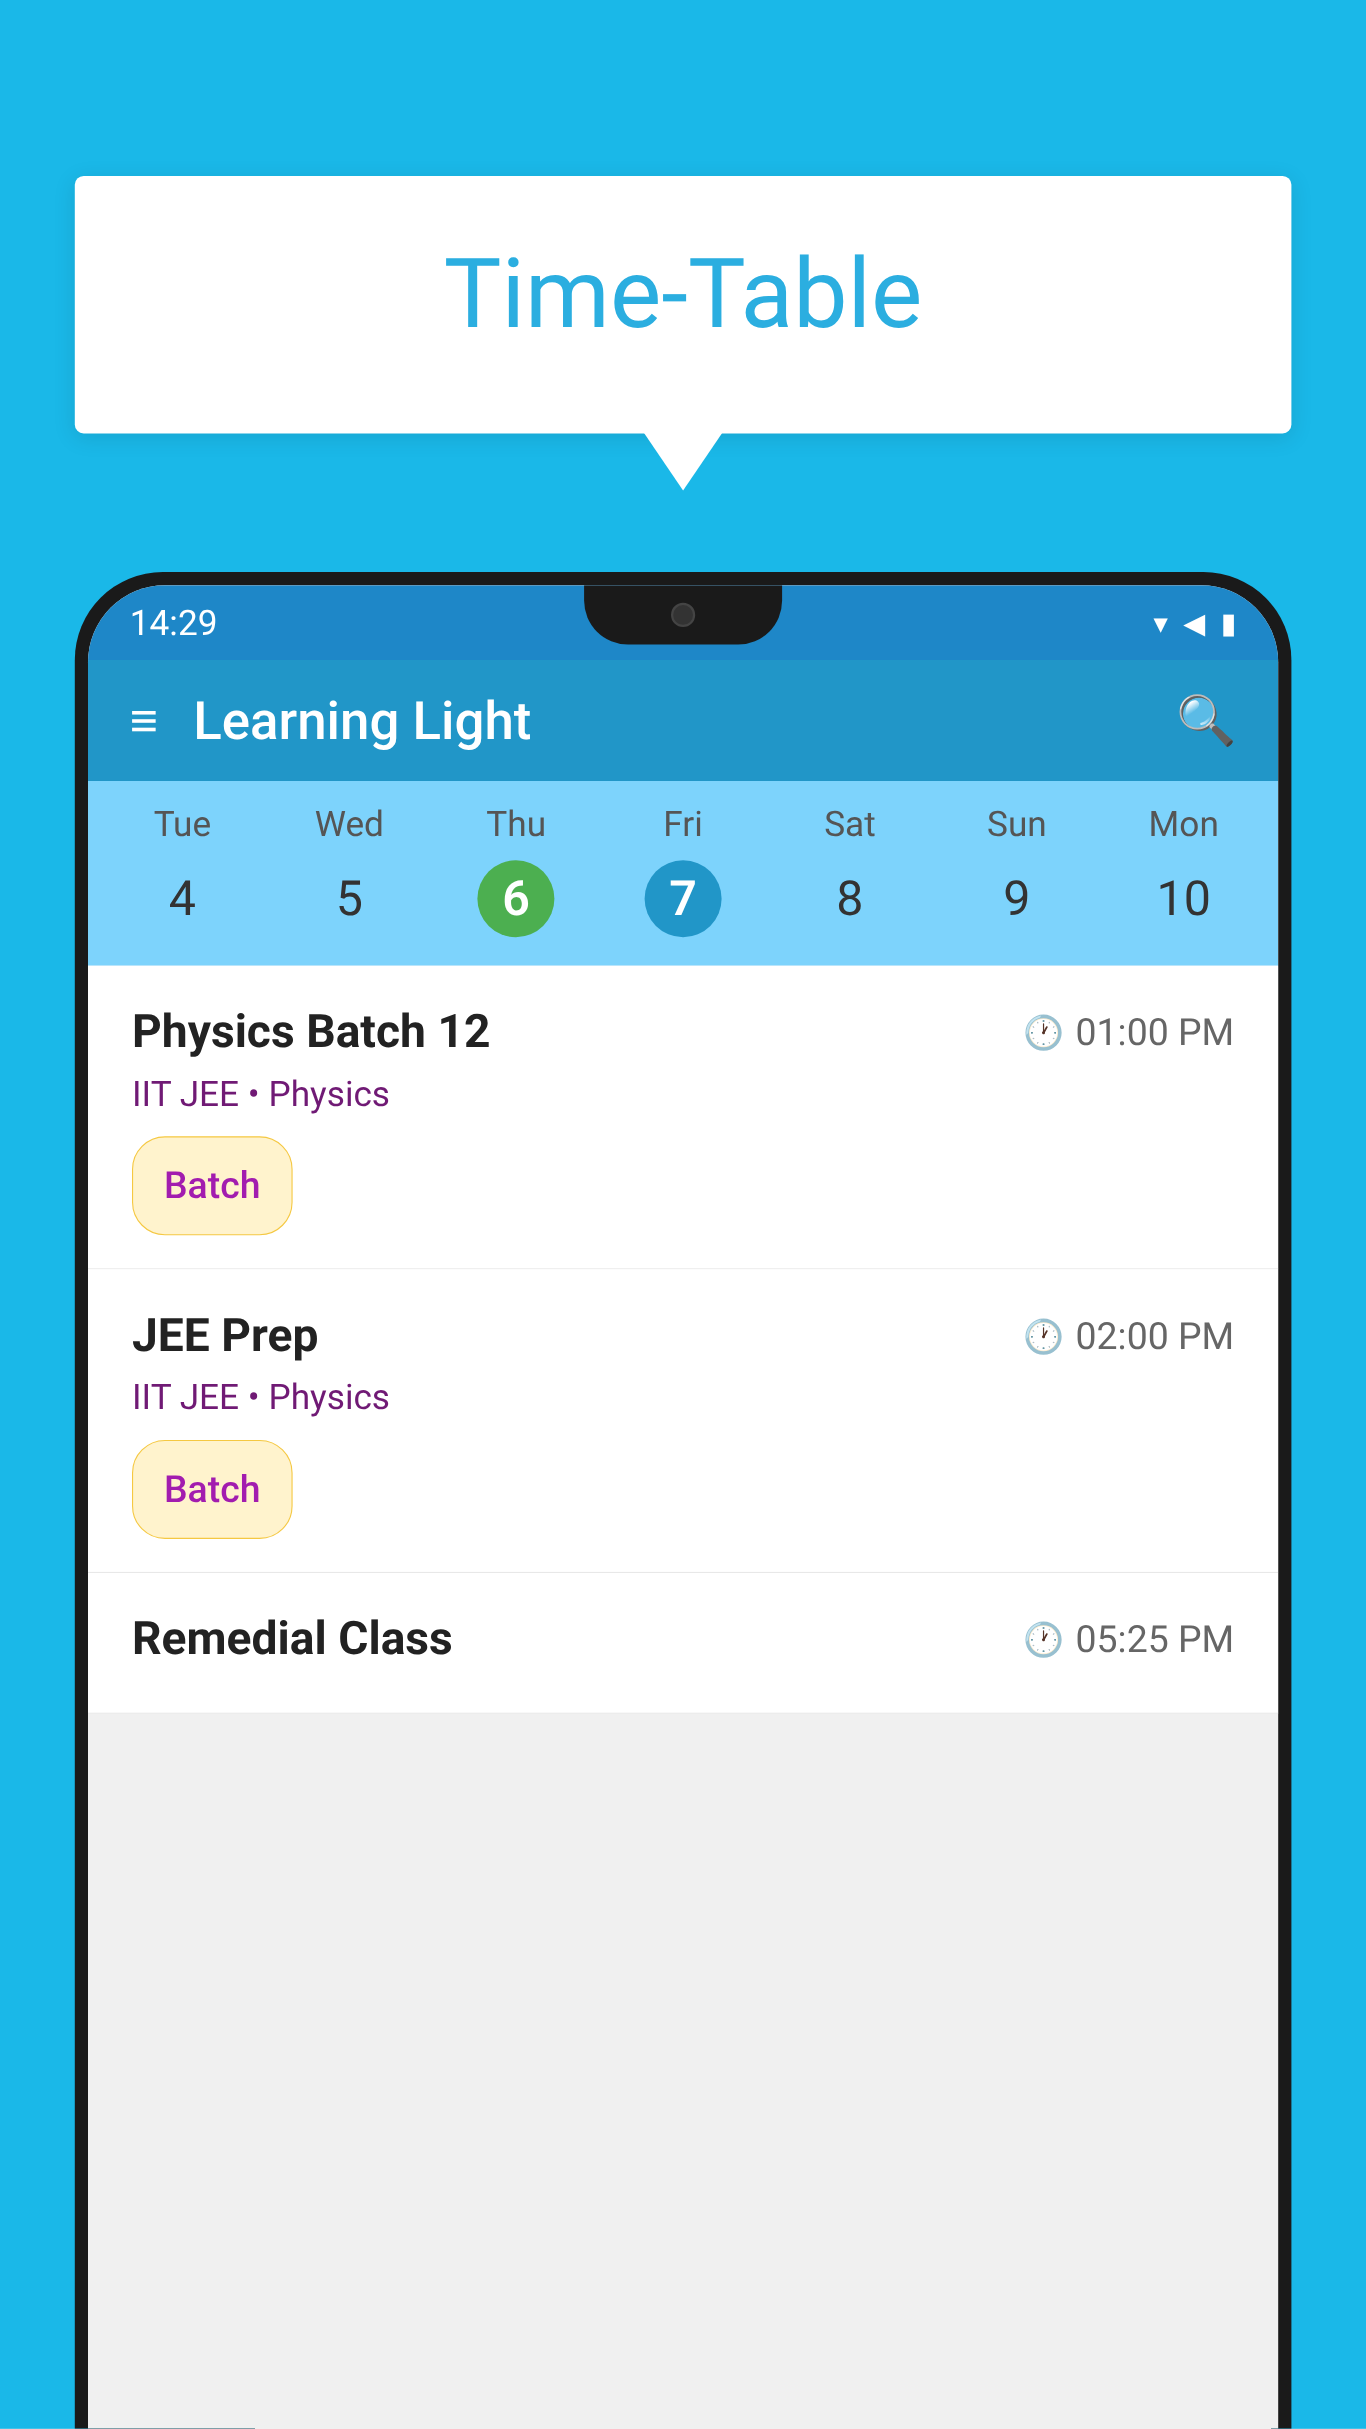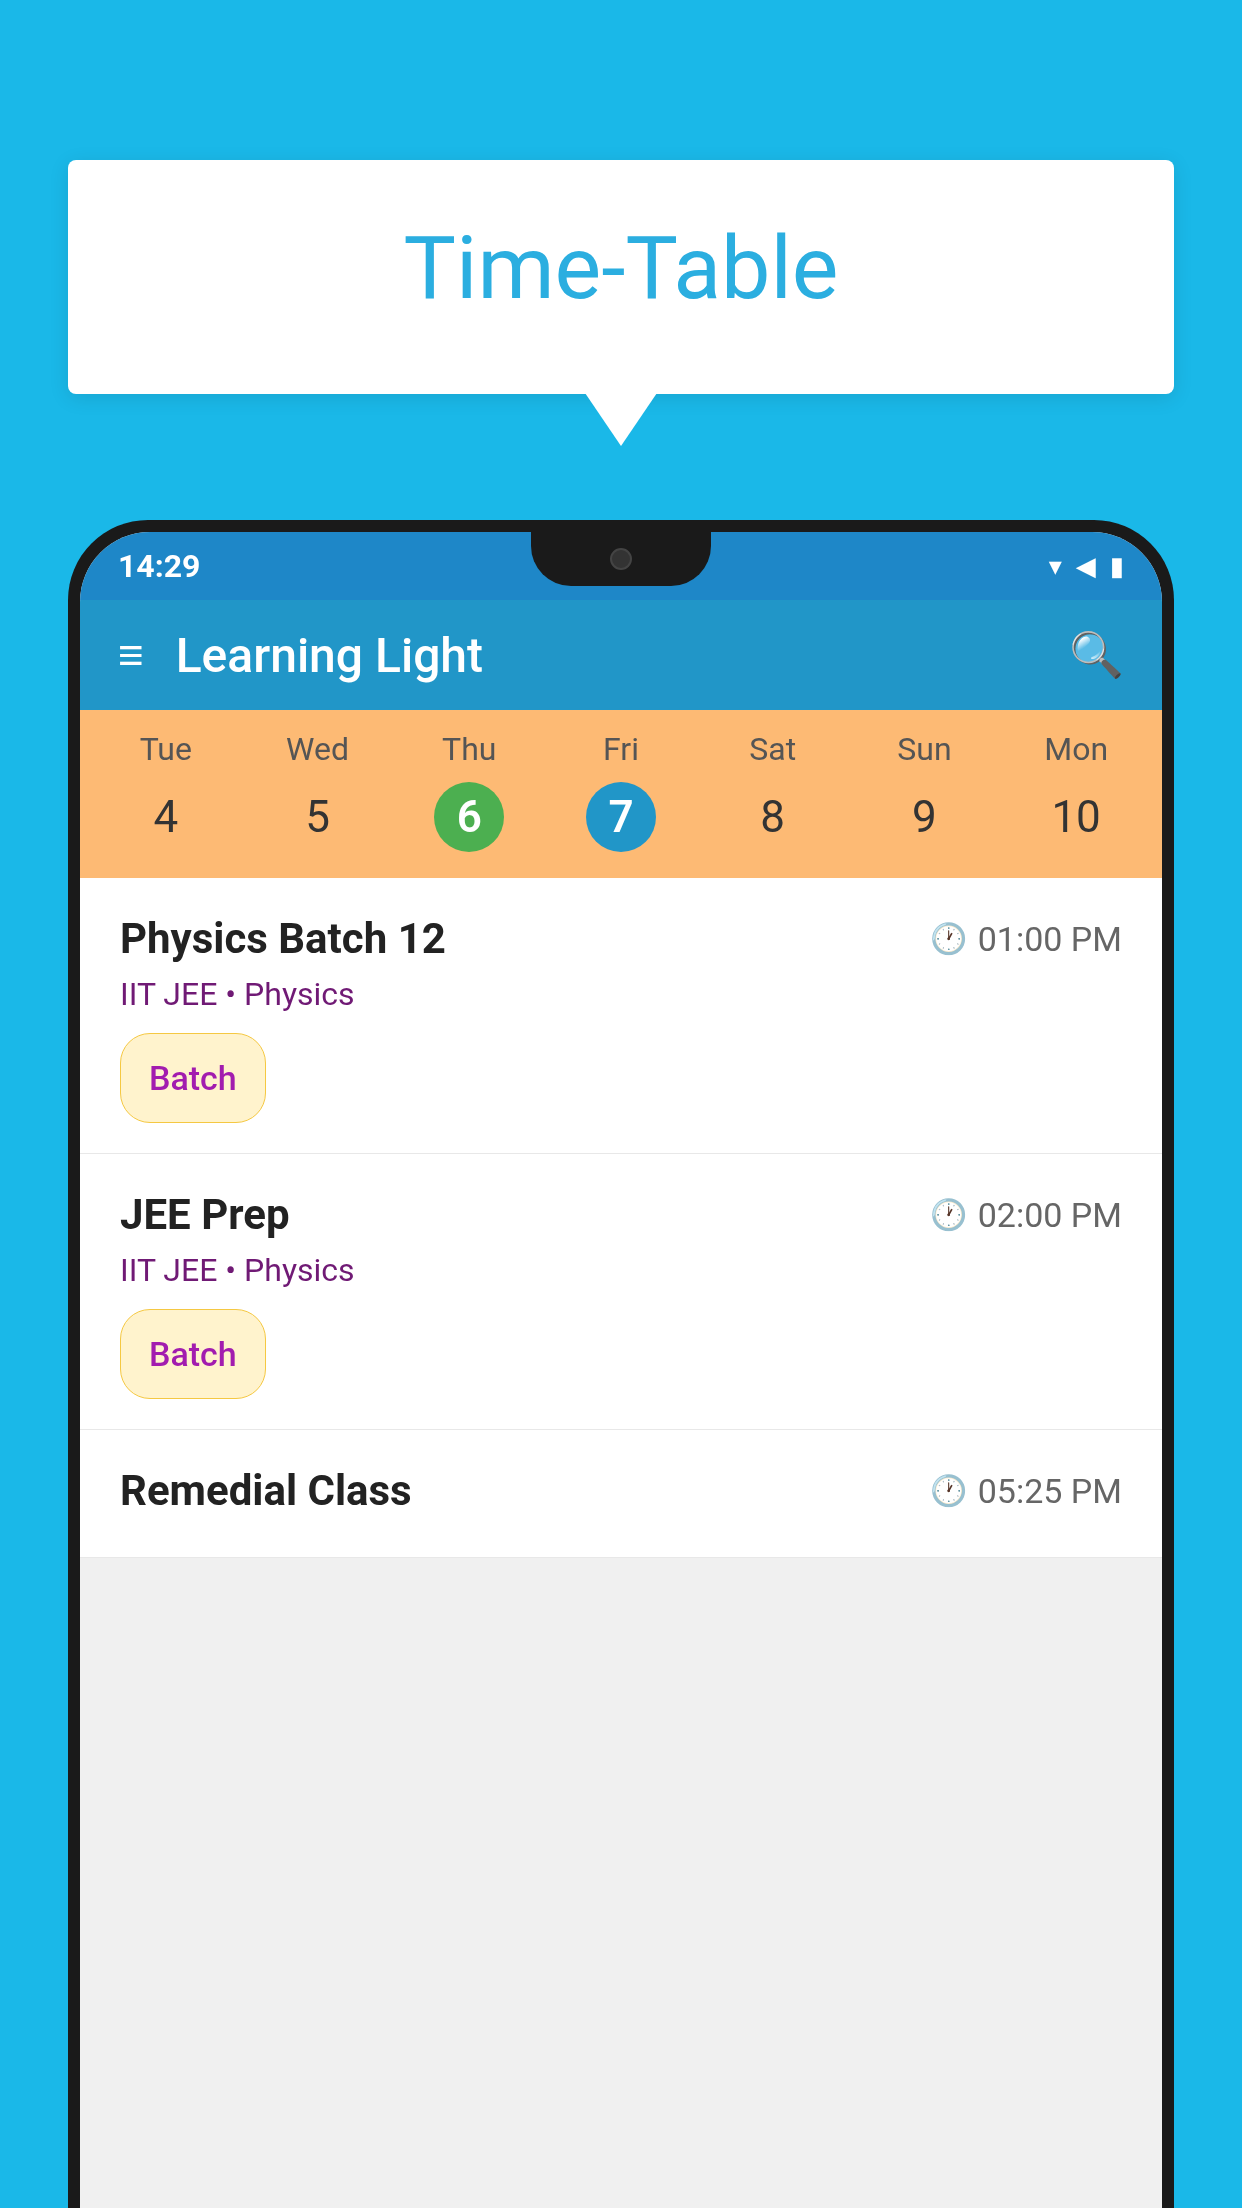--- a/index.html
+++ b/index.html
@@ -111,21 +111,21 @@
       height: 68px;
       display: flex;
       align-items: center;
       padding: 0 38px;
       position: relative;
     }
 
     .status-time {
       color: white;
       font-size: 32px;
-      font-weight: 700;
+      font-weight: 400;
     }
 
     .status-icons {
       position: absolute;
       right: 38px;
       display: flex;
       align-items: center;
       gap: 14px;
     }
 
@@ -157,21 +157,21 @@
       flex: 1;
     }
 
     .search-icon-btn {
       color: white;
       font-size: 44px;
     }
 
     
     .calendar-strip {
-      background: #fdba74;
+      background: #7dd3fc;
       padding: 20px 10px 10px;
     }
 
     .day-names {
       display: grid;
       grid-template-columns: repeat(7, 1fr);
       text-align: center;
       margin-bottom: 14px;
     }
 

